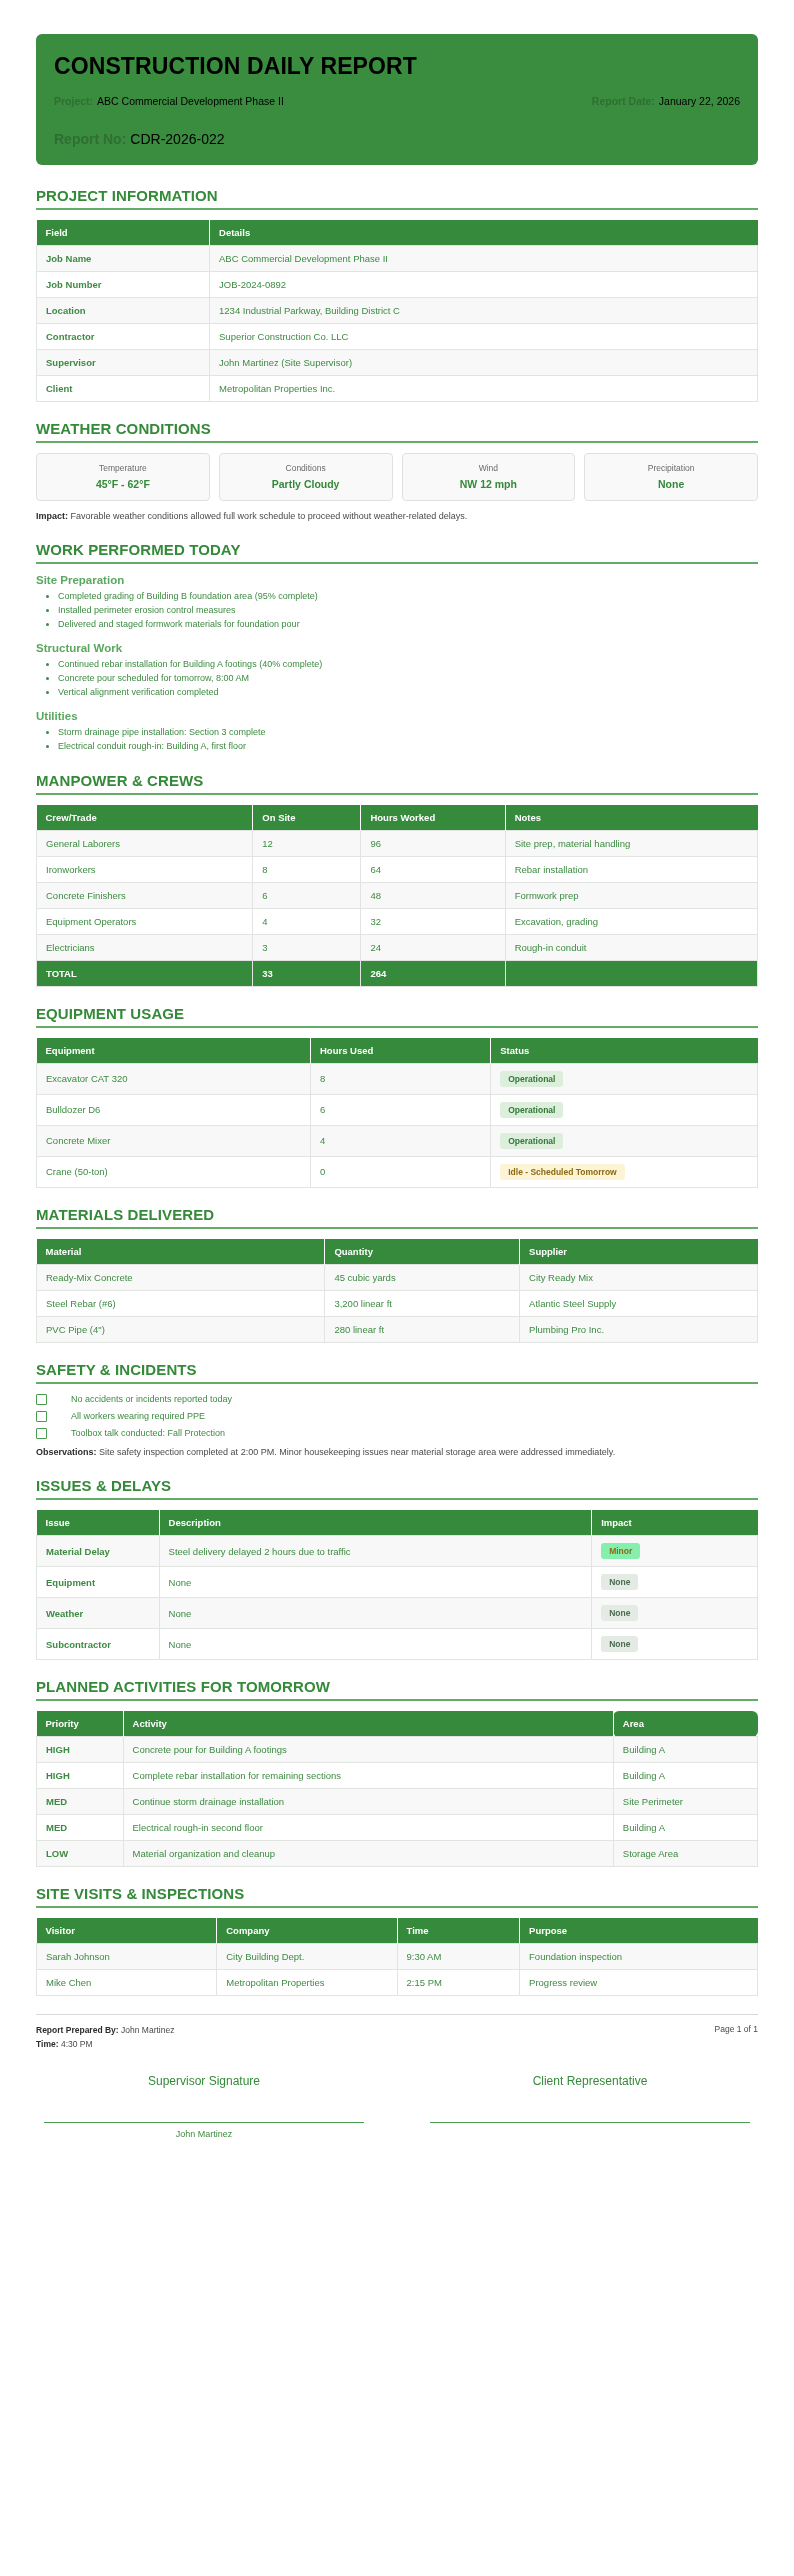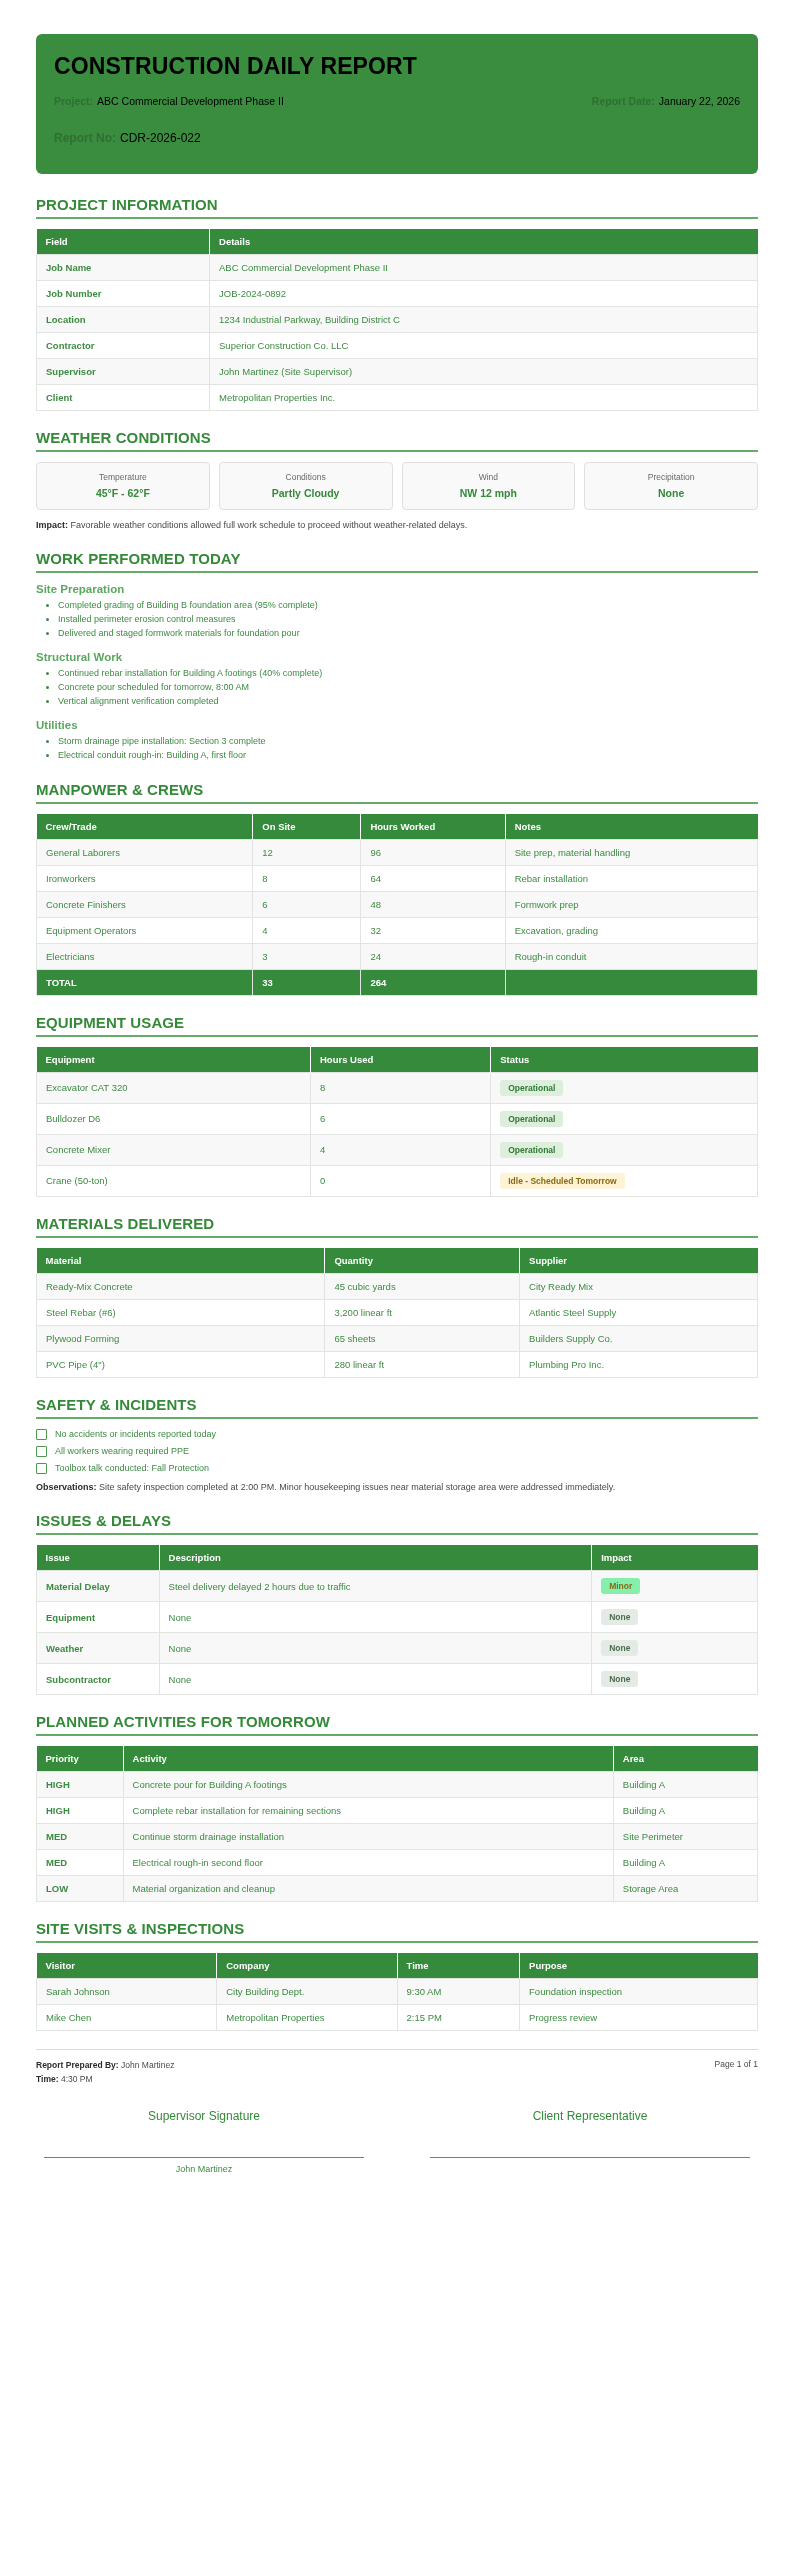--- a/index.html
+++ b/index.html
@@ -36,21 +36,21 @@
   .hdr-row {
     display: flex;
     justify-content: space-between;
     align-items: baseline;
     margin-bottom: 24px;
     font-size: 10.5px;
   }
   .hdr-cell { display: flex; align-items: baseline; gap: 4px; }
   .hdr-label { color: #2f6f33; font-weight: bold; }
   .hdr-value { color: #000000; }
-  .hdr-row-single { display: flex; font-size: 12px; margin-bottom: 11px; }
+  .hdr-row-single { display: flex; font-size: 14px; margin-bottom: 0; }
 
   
   .section { margin-bottom: 4px; }
   .section-title {
     font-size: 15px;
     font-weight: bold;
     color: #348a39;
     margin: 18px 0 4px 0;
     letter-spacing: 0.1px;
   }
@@ -153,21 +153,21 @@
   }
   .badge-ok   { background: #ddeedd; color: #2f7a34; }
   .badge-idle { background: #fdf3d5; color: #8a6a12; }
   .badge-minor{ background: #86efac; color: #8a6a12; }
   .badge-none { background: #e4ebe4; color: #4d6b4f; }
 
   
   .check-row {
     display: flex;
     align-items: center;
-    gap: 8px;
+    gap: 24px;
     margin-bottom: 6px;
   }
   .checkbox {
     width: 11px; height: 11px;
     border: 1.5px solid #4a9a4f;
     border-radius: 1px;
     background: #ffffff;
     flex: 0 0 auto;
   }
   .check-label { font-size: 9px; color: #3d8b42; }
@@ -433,25 +433,20 @@
             <td>Ready-Mix Concrete</td>
             <td>45 cubic yards</td>
             <td>City Ready Mix</td>
           </tr>
           <tr>
             <td>Steel Rebar (#6)</td>
             <td>3,200 linear ft</td>
             <td>Atlantic Steel Supply</td>
           </tr>
           <tr>
-            <td>Plywood Forming</td>
-            <td>65 sheets</td>
-            <td>Builders Supply Co.</td>
-          </tr>
-          <tr>
             <td>PVC Pipe (4")</td>
             <td>280 linear ft</td>
             <td>Plumbing Pro Inc.</td>
           </tr>
         </tbody>
     </table>
   </div>
 
   <div class="section">
     <div class="section-title">SAFETY &amp; INCIDENTS</div>
@@ -513,21 +508,21 @@
   </div>
 
   <div class="section">
     <div class="section-title">PLANNED ACTIVITIES FOR TOMORROW</div>
     <div class="section-rule"></div>
     <table class="rpt">
       <thead>
           <tr id="pl-head">
             <th style="width: 12%;">Priority</th>
             <th style="width: 68%;">Activity</th>
-            <th style="width: 20%;">Area</th>
+            <th style="width: 20%; border-radius: 6px;">Area</th>
           </tr>
         </thead>
       <tbody id="pl-body">
           <tr>
             <td class="prio">HIGH</td>
             <td>Concrete pour for Building A footings</td>
             <td>Building A</td>
           </tr>
           <tr>
             <td class="prio">HIGH</td>

